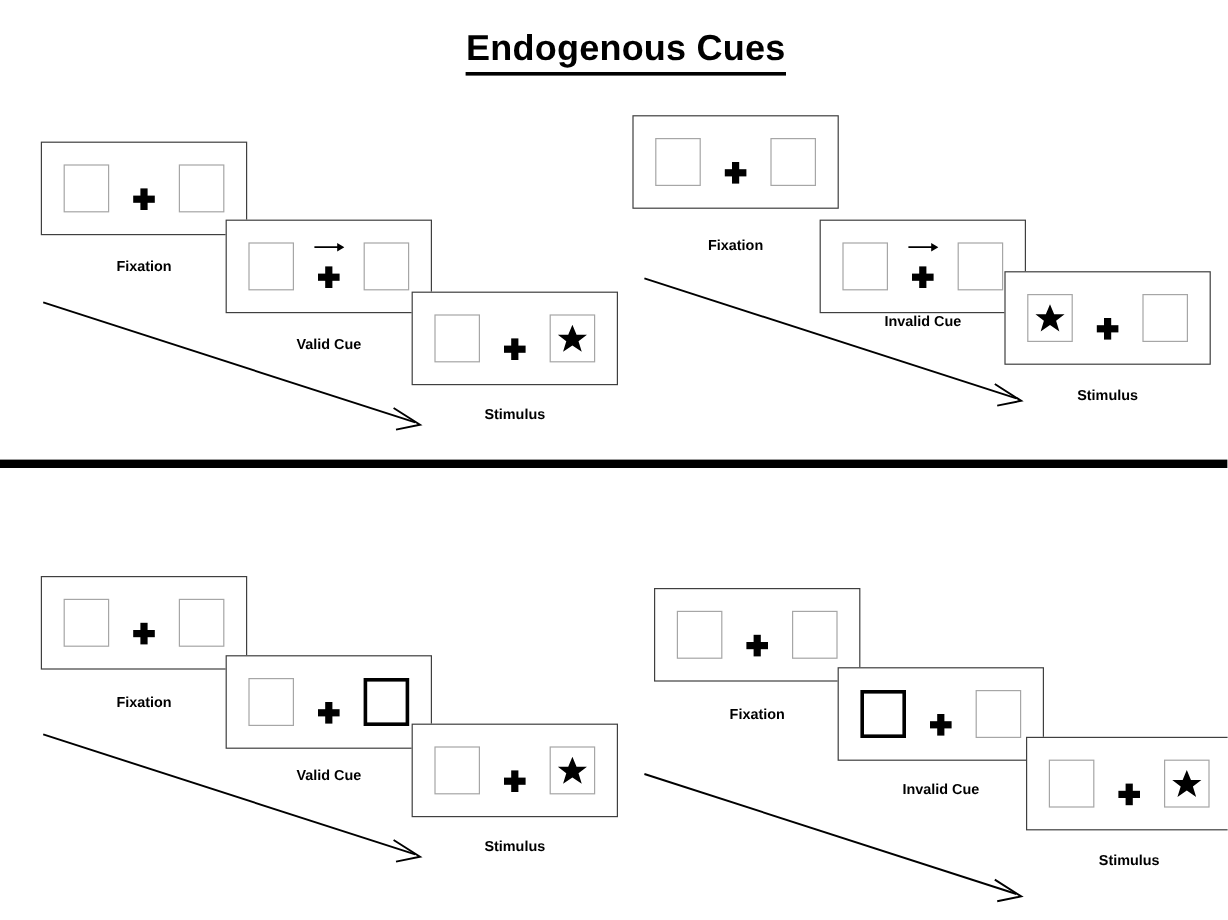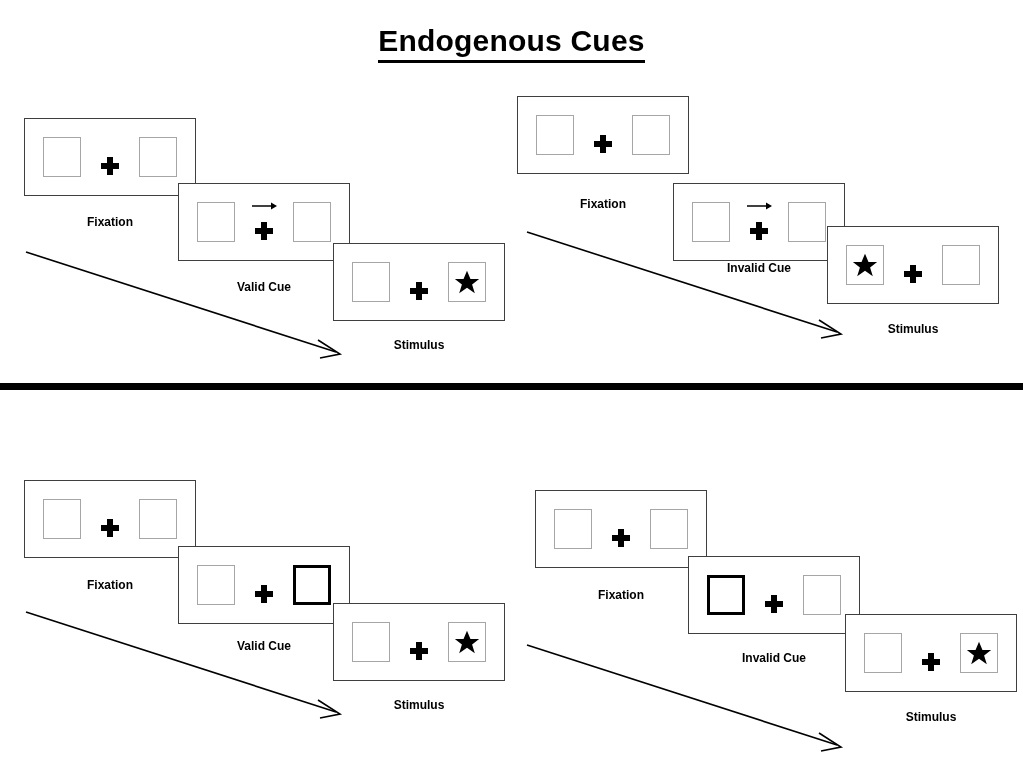--- a/index.html
+++ b/index.html
@@ -4,21 +4,21 @@
 <style>
   html,body{margin:0;padding:0;}
   body{
     width:1023px;height:767px;
     background:#ffffff;
     font-family:"Liberation Sans", sans-serif;
     position:relative;
     overflow:hidden;
     -webkit-font-smoothing:antialiased;
   }
-  .section{position:absolute;left:0;width:869px;}
+  .section{position:absolute;left:10px;width:869px;}
   #section-endogenous{top:0;height:390px;}
   #section-exogenous{top:396px;height:371px;}
 
   .section-title{
     position:absolute;
     left:0;width:1023px;
     text-align:center;
     font-size:30px;
     font-weight:bold;
     color:#000;

